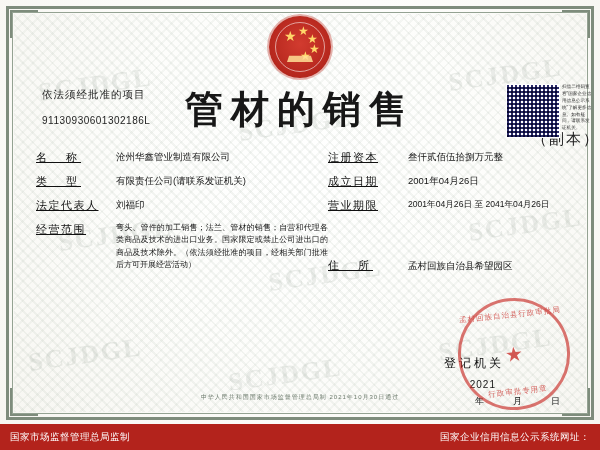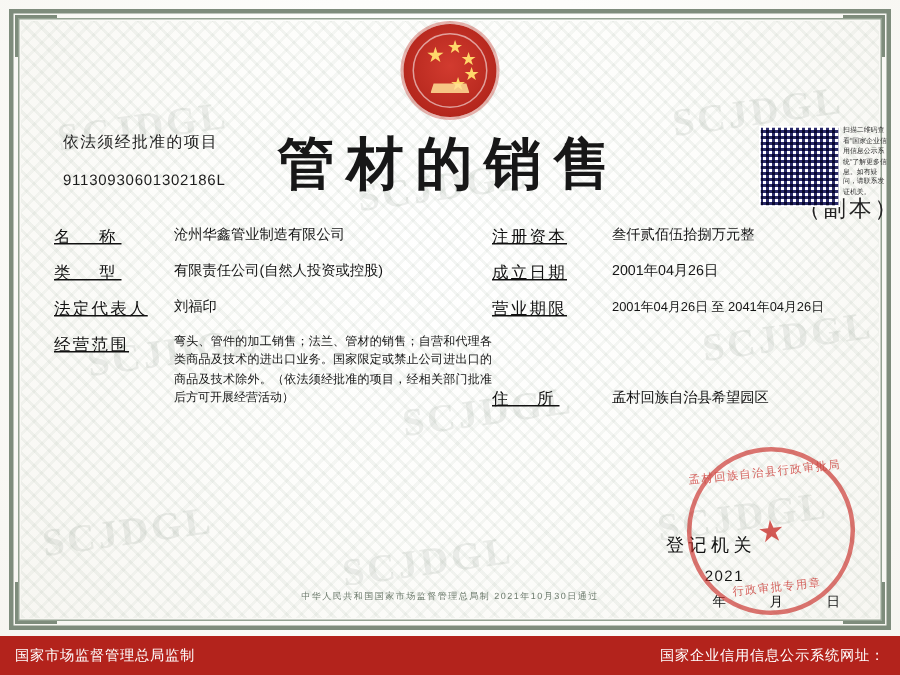--- a/index.html
+++ b/index.html
@@ -237,21 +237,21 @@
       </div>
       <div class="col-r">
         <div class="fl wide">注册资本</div>
         <div class="fv">叁仟贰佰伍拾捌万元整</div>
       </div>
     </div>
 
     <div class="row">
       <div class="col-l">
         <div class="fl">类　型</div>
-        <div class="fv">有限责任公司(自然人投资或控股)</div>
+        <div class="fv">有限责任公司(请联系发证机关)</div>
       </div>
       <div class="col-r">
         <div class="fl wide">成立日期</div>
         <div class="fv">2001年04月26日</div>
       </div>
     </div>
 
     <div class="row">
       <div class="col-l">
         <div class="fl wide">法定代表人</div>

